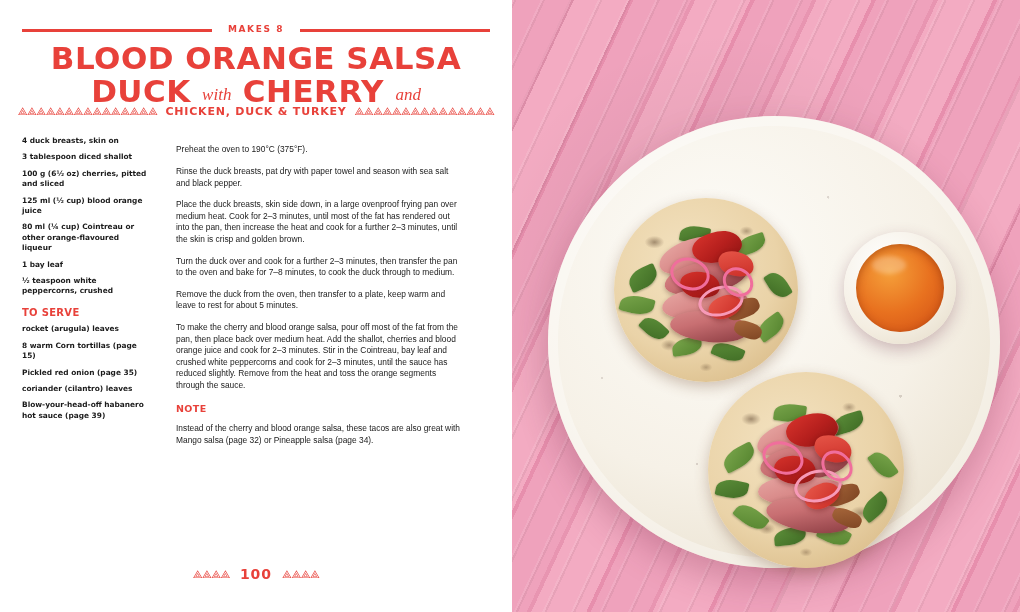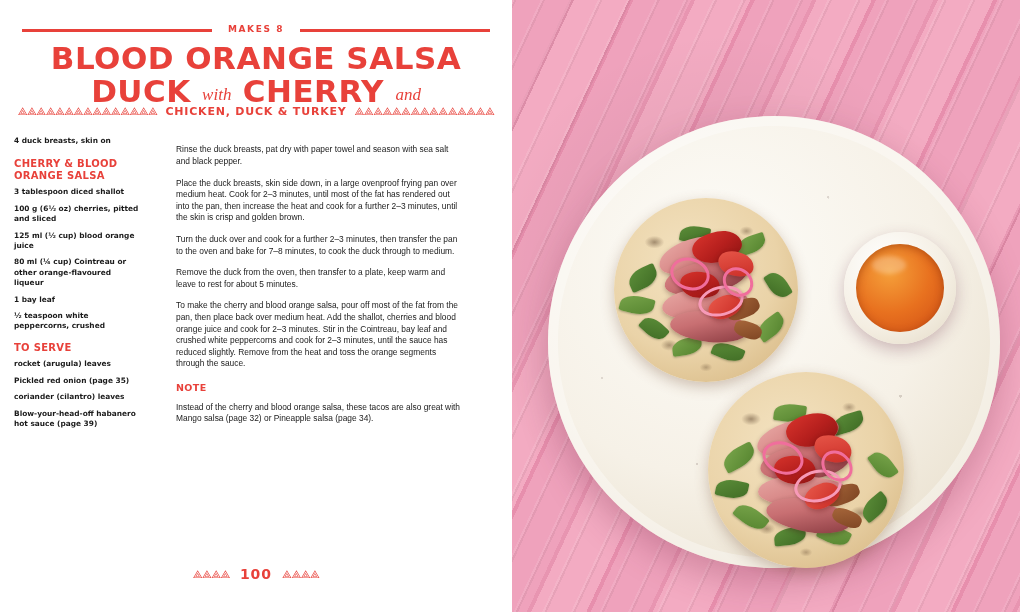--- a/index.html
+++ b/index.html
@@ -98,21 +98,21 @@
     font-family: "DejaVu Sans", sans-serif;
     font-weight: bold;
     font-size: 11px;
     letter-spacing: 0.8px;
     white-space: nowrap;
   }
 
   
   .ingredients {
     position: absolute;
-    left: 14px; top: 136px;
+    left: 22px; top: 136px;
     width: 126px;
     font-size: 7.4px;
     line-height: 10.4px;
     color: #1a1a1a;
     font-family: "DejaVu Sans", sans-serif;
     font-weight: bold;
   }
   .ing-item { margin-bottom: 6px; }
   .ing-head {
     color: #e8413a;
@@ -331,41 +331,39 @@
 
     <div class="cat-strip">
       <span class="zig">⟁⟁⟁⟁⟁⟁⟁⟁⟁⟁⟁⟁⟁⟁⟁</span>
       <span class="cat-label">CHICKEN, DUCK &amp; TURKEY</span>
       <span class="zig">⟁⟁⟁⟁⟁⟁⟁⟁⟁⟁⟁⟁⟁⟁⟁</span>
     </div>
 
     <div class="ingredients">
       <div class="ing-item">4 duck breasts, skin on</div>
 
-      <div class="ing-head first">
-        <div>CHERRY &amp; BLOOD</div>
-        <div>ORANGE SALSA</div>
-      </div>
 
       <div class="ing-item">3 tablespoon diced shallot</div>
       <div class="ing-item">100 g (6½ oz) cherries, pitted and sliced</div>
       <div class="ing-item">125 ml (½ cup) blood orange juice</div>
       <div class="ing-item">80 ml (¼ cup) Cointreau or other orange-flavoured liqueur</div>
       <div class="ing-item">1 bay leaf</div>
       <div class="ing-item">½ teaspoon white peppercorns, crushed</div>
 
       <div class="ing-head">TO SERVE</div>
 
       <div class="ing-item">rocket (arugula) leaves</div>
+      <div class="ing-item">8 warm Corn tortillas (page 15)</div>
       <div class="ing-item">Pickled red onion (page 35)</div>
       <div class="ing-item">coriander (cilantro) leaves</div>
       <div class="ing-item">Blow-your-head-off habanero hot sauce (page 39)</div>
     </div>
 
     <div class="method">
+      <p class="para">Preheat the oven to 190°C (375°F).</p>
       <p class="para">Rinse the duck breasts, pat dry with paper towel and season with sea salt and black pepper.</p>
       <p class="para">Place the duck breasts, skin side down, in a large ovenproof frying pan over medium heat. Cook for 2–3 minutes, until most of the fat has rendered out into the pan, then increase the heat and cook for a further 2–3 minutes, until the skin is crisp and golden brown.</p>
       <p class="para">Turn the duck over and cook for a further 2–3 minutes, then transfer the pan to the oven and bake for 7–8 minutes, to cook the duck through to medium.</p>
       <p class="para">Remove the duck from the oven, then transfer to a plate, keep warm and leave to rest for about 5 minutes.</p>
       <p class="para">To make the cherry and blood orange salsa, pour off most of the fat from the pan, then place back over medium heat. Add the shallot, cherries and blood orange juice and cook for 2–3 minutes. Stir in the Cointreau, bay leaf and crushed white peppercorns and cook for 2–3 minutes, until the sauce has reduced slightly. Remove from the heat and toss the orange segments through the sauce.</p>
       <div class="note-head">NOTE</div>
       <p class="para">Instead of the cherry and blood orange salsa, these tacos are also great with Mango salsa (page 32) or Pineapple salsa (page 34).</p>
     </div>
 
     <div class="footer">

